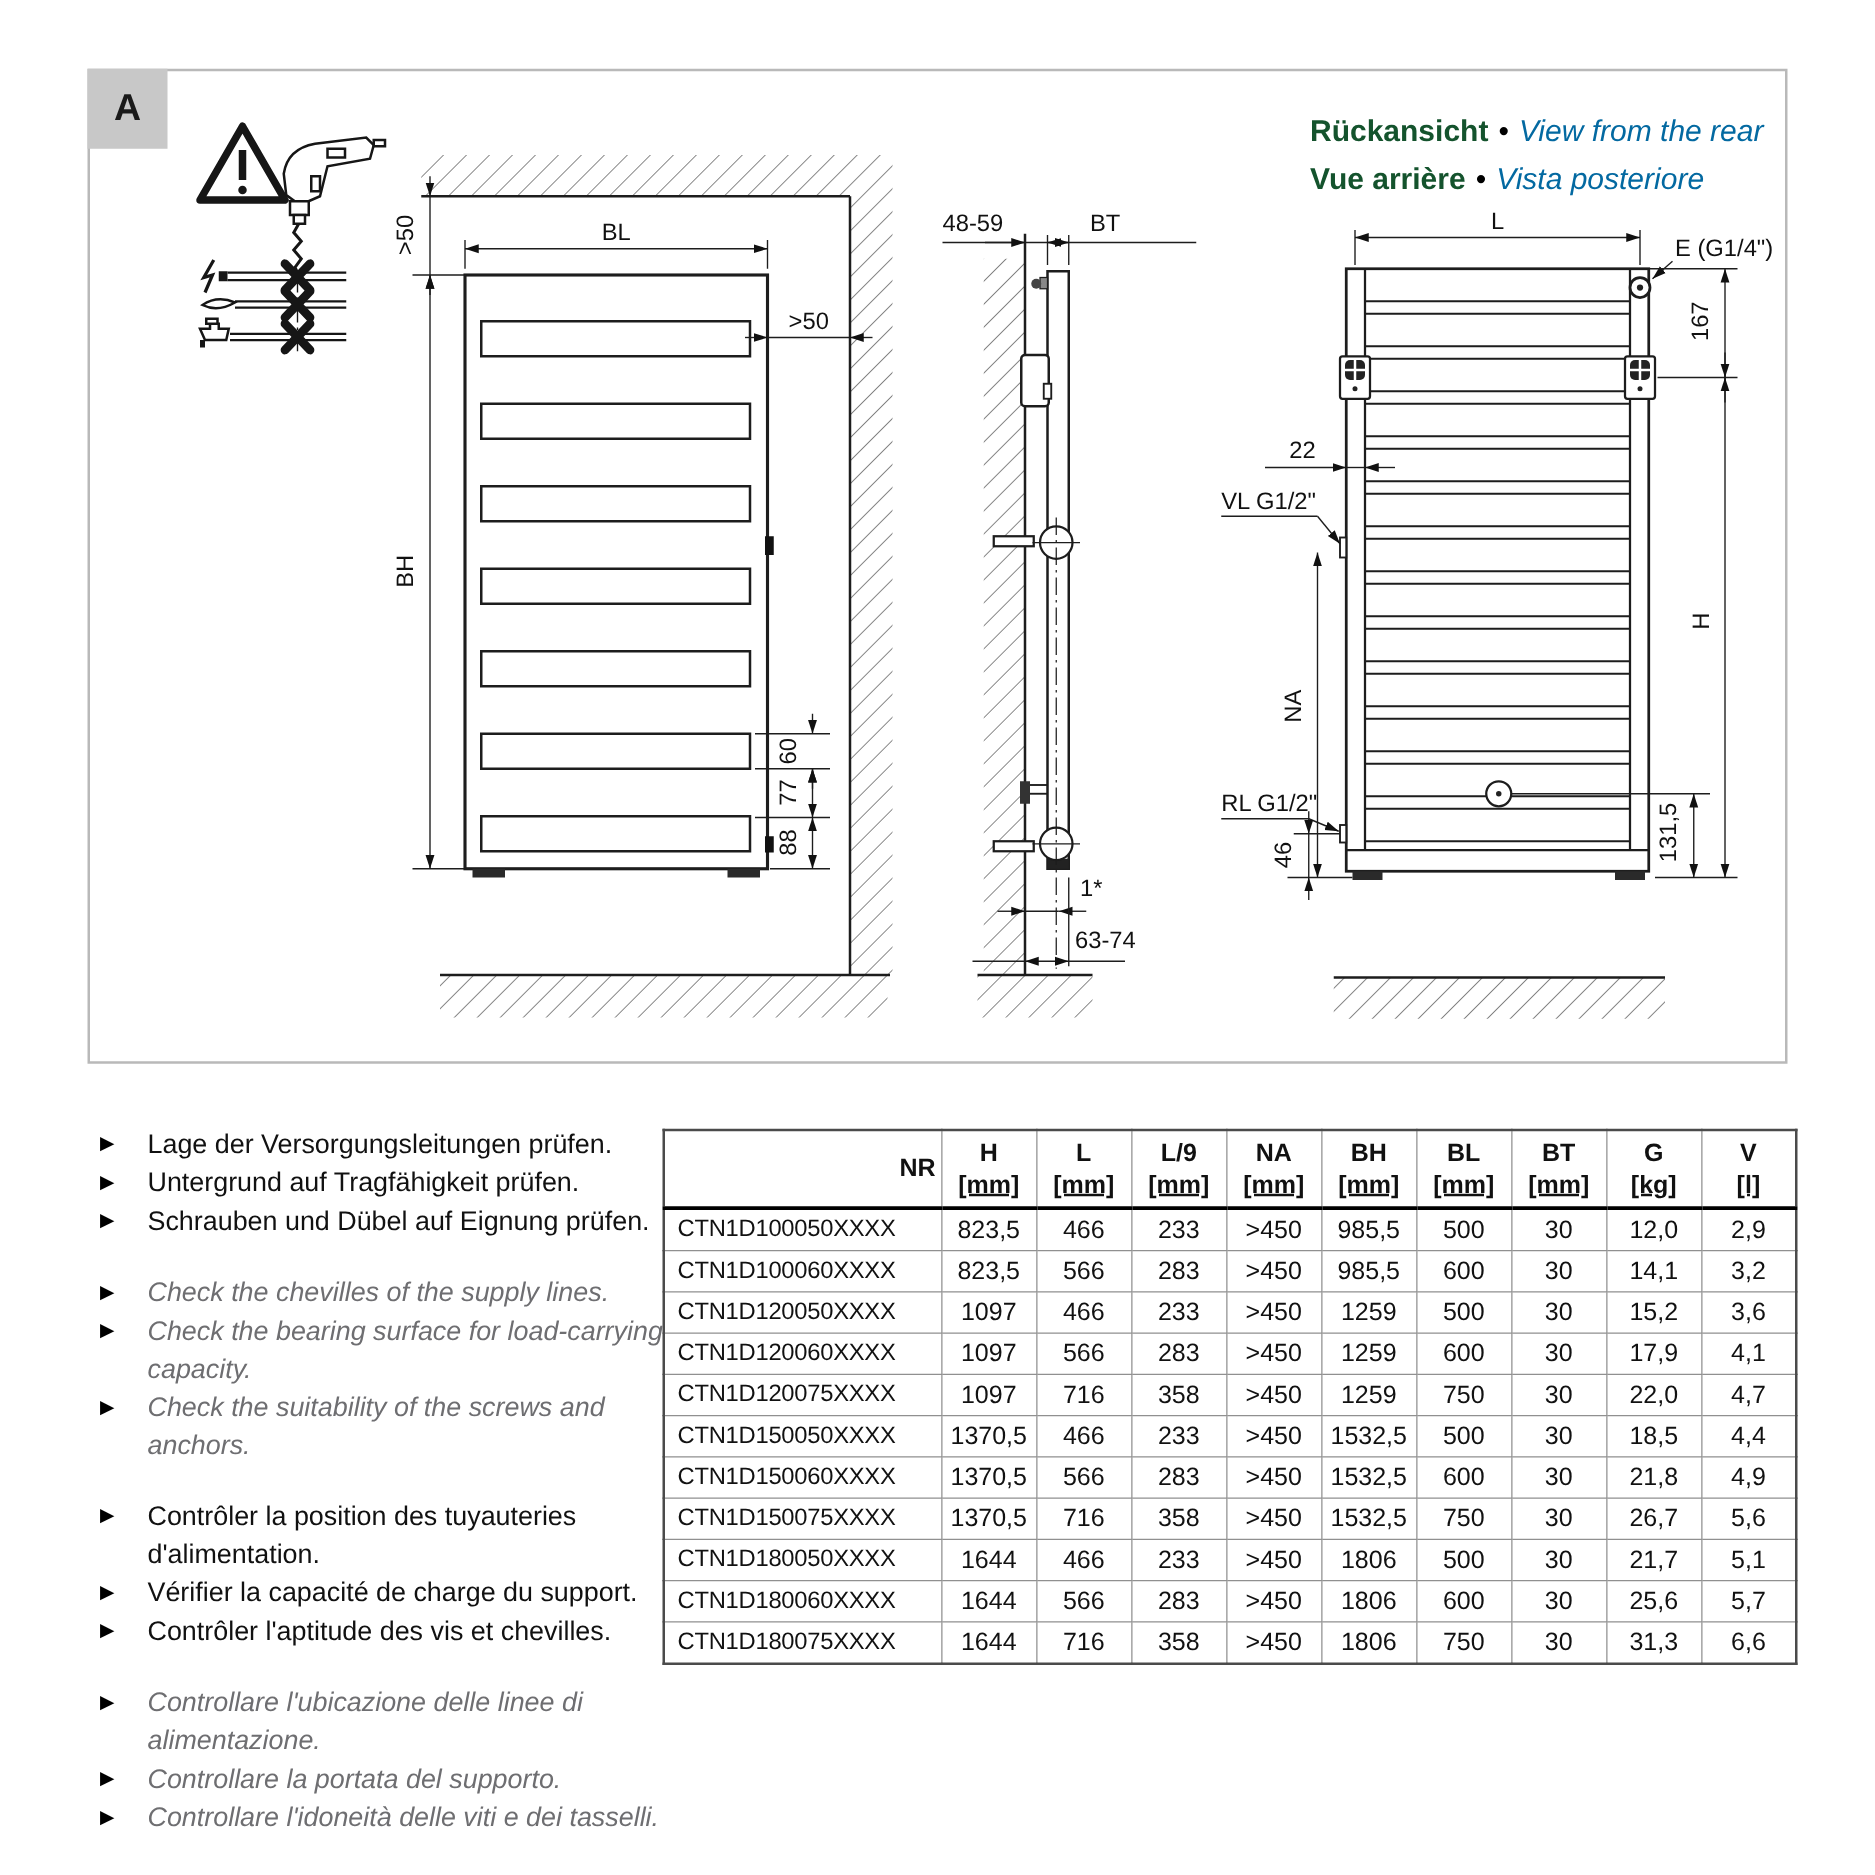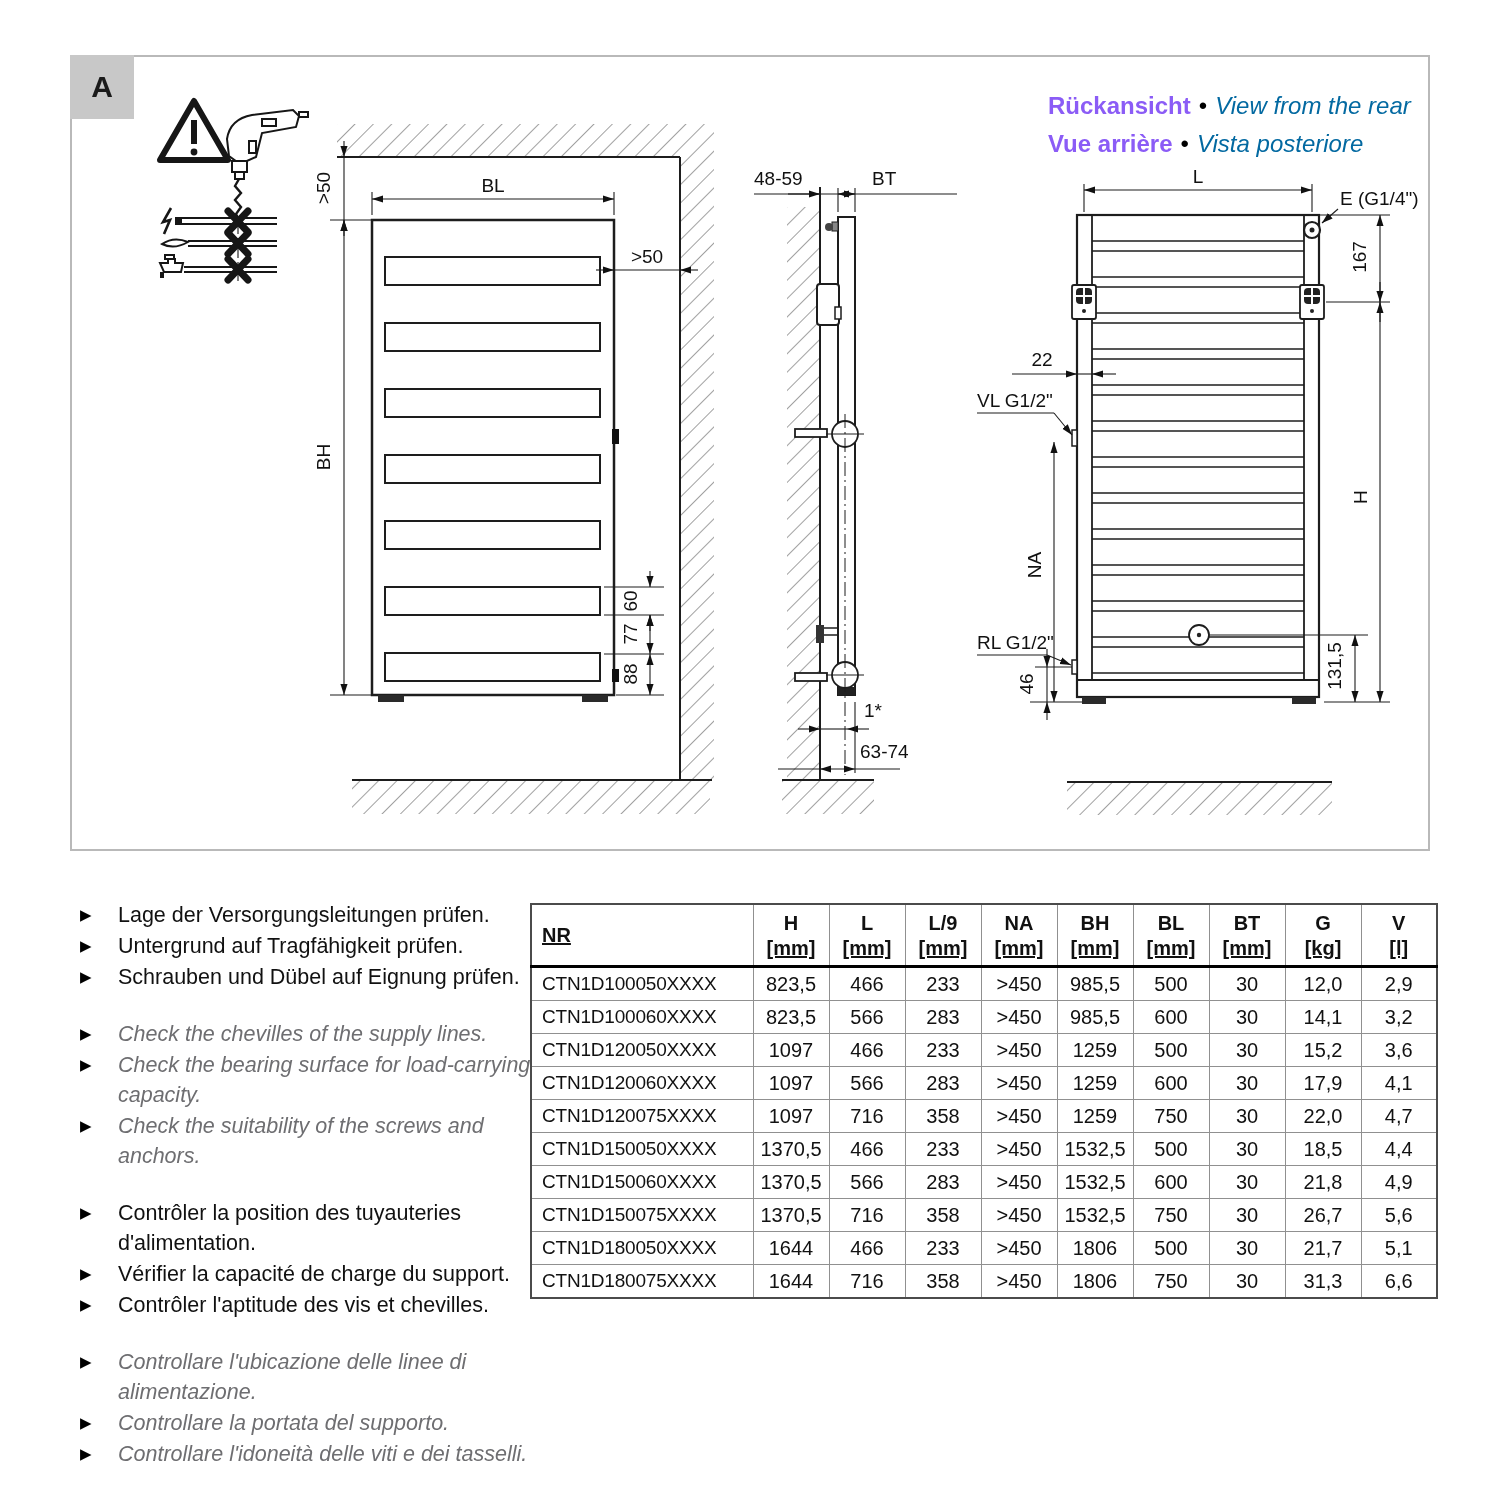--- a/index.html
+++ b/index.html
@@ -10,21 +10,21 @@
   .panel{
     position:absolute;left:70px;top:55px;width:1360px;height:796px;
     background:#fff;border:2px solid #b9b9b9;box-sizing:border-box;
   }
   .label-a{
     position:absolute;left:-2px;top:-2px;width:64px;height:64px;
     background:#c8c8c8;display:flex;align-items:center;justify-content:center;
     font-size:30px;font-weight:bold;color:#1a1a1a;
   }
   .rear-header{position:absolute;left:976px;top:30px;font-size:24px;line-height:38px;white-space:nowrap;}
-  .rear-header .hb{font-weight:bold;color:#8b5cf6;}
+  .rear-header .hb{font-weight:bold;color:#14532d;}
   .rear-header .hsep{color:#000;margin:0 8px;}
   .rear-header .hi{color:#0369a1;font-style:italic;}
   svg.drawing{position:absolute;left:0;top:0;}
   svg text{font-family:"Liberation Sans", sans-serif;font-size:19px;fill:#111;}
 
   .instructions{position:absolute;left:80px;top:900px;width:455px;}
   .instructions ul{list-style:none;margin:0 0 27px 0;padding:0;font-size:21.5px;line-height:30px;color:#111;}
   .instructions ul.translated{color:#6e6e71;font-style:italic;}
   .instructions li{position:relative;padding-left:38px;margin:0 0 1px 0;}
   .instructions .bullet{position:absolute;left:0;top:0;font-size:15px;font-style:normal;color:#000;}
@@ -35,21 +35,21 @@
     border:2px solid #4b4b4b;
   }
   table.spec th, table.spec td{
     border:1px solid #909090;text-align:center;vertical-align:middle;
     font-size:20px;color:#111;padding:0 4px;height:32px;overflow:hidden;white-space:nowrap;
   }
   table.spec thead th{
     height:60px;font-weight:bold;border-bottom:3px solid #000;line-height:26px;
   }
   table.spec thead th .unit{display:block;line-height:24px;text-decoration:underline;}
-  table.spec th.nr{text-align:left;padding-left:10px;text-decoration:underline;}
+  table.spec th.nr{text-align:right;padding-left:10px;}
   table.spec td.model{text-align:left;padding-left:10px;font-size:19px;letter-spacing:-0.2px;}
 </style>
 </head>
 <body>
 
 <div class="panel">
   <div class="label-a">A</div>
 
   <div class="rear-header">
     <div>
@@ -470,20 +470,32 @@
         <td>466</td>
         <td>233</td>
         <td>&gt;450</td>
         <td>1806</td>
         <td>500</td>
         <td>30</td>
         <td>21,7</td>
         <td>5,1</td>
       </tr>
       <tr>
+        <td class="model">CTN1D180060XXXX</td>
+        <td>1644</td>
+        <td>566</td>
+        <td>283</td>
+        <td>&gt;450</td>
+        <td>1806</td>
+        <td>600</td>
+        <td>30</td>
+        <td>25,6</td>
+        <td>5,7</td>
+      </tr>
+      <tr>
         <td class="model">CTN1D180075XXXX</td>
         <td>1644</td>
         <td>716</td>
         <td>358</td>
         <td>&gt;450</td>
         <td>1806</td>
         <td>750</td>
         <td>30</td>
         <td>31,3</td>
         <td>6,6</td>

